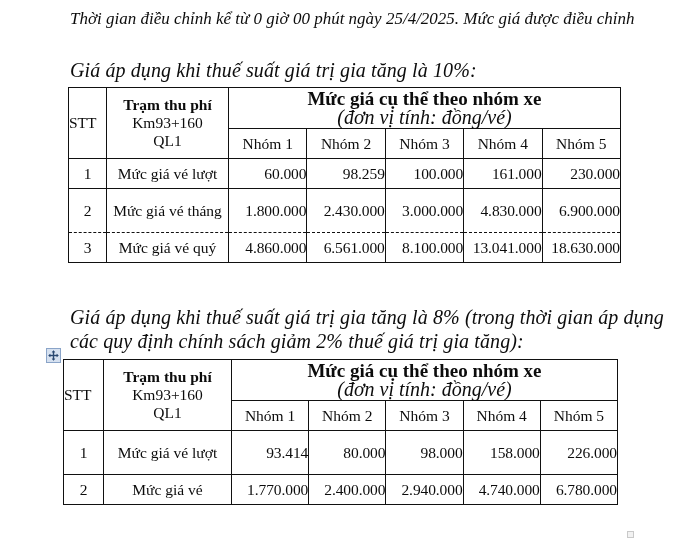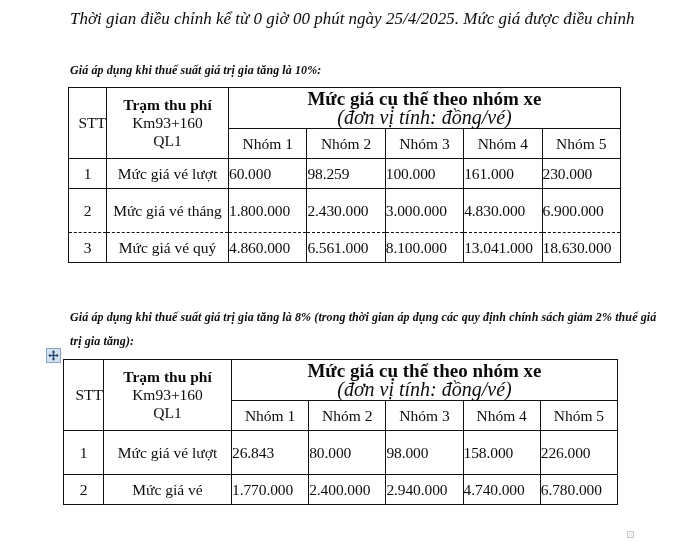--- a/index.html
+++ b/index.html
@@ -35,23 +35,23 @@
     text-align: left;
     font-style: italic;
   }
   .intro .line2 {
     display: block;
   }
 
   
   .heading {
     position: absolute;
-    font-weight: bold;
+    font-weight: normal;
     font-style: italic;
-    font-size: 12px;
+    font-size: 20px;
     line-height: 24px;
     letter-spacing: 0.1px;
   }
   #heading-1 {
     left: 70px;
     top: 58px;
     width: 560px;
   }
   #heading-2 {
     left: 70px;
@@ -91,21 +91,21 @@
 
   .c-stt    { width: 38px;  text-align: center; }
   .c-desc   { width: 122px; text-align: left; padding-left: 6px; }
   .c-group  { width: 78px;  text-align: center; }
   #table-2 .c-stt   { width: 40px; }
   #table-2 .c-desc  { width: 128px; }
   #table-2 .c-group { width: 77px; }
 
   .th-stt {
     font-weight: bold;
-    text-align: right;
+    text-align: left;
     vertical-align: middle;
     font-size: 15.5px;
   }
   .th-station {
     text-align: center;
     vertical-align: middle;
     line-height: 21px;
   }
   .th-station .st-name {
     font-weight: bold;
@@ -131,21 +131,21 @@
     display: block;
     font-size: 20px;
   }
   .th-group {
     font-weight: bold;
     text-align: center;
     font-size: 15.5px;
   }
 
   .cell-num {
-    text-align: left;
+    text-align: right;
     font-size: 15.5px;
     white-space: nowrap;
     letter-spacing: -0.1px;
   }
   .cell-idx { text-align: center; }
   .cell-desc { text-align: center; }
 
   
   #table-1 tr.dashed-top > td {
     border-top: 1px dashed #111;
@@ -274,21 +274,21 @@
         <td class="c-group th-group h-one">Nhóm 1</td>
         <td class="c-group th-group">Nhóm 2</td>
         <td class="c-group th-group">Nhóm 3</td>
         <td class="c-group th-group">Nhóm 4</td>
         <td class="c-group th-group">Nhóm 5</td>
       </tr>
 
       <tr class="h-two">
         <td class="c-stt cell-idx">1</td>
         <td class="c-desc cell-desc">Mức giá vé lượt</td>
-        <td class="c-group cell-num">26.843</td>
+        <td class="c-group cell-num">93.414</td>
         <td class="c-group cell-num">80.000</td>
         <td class="c-group cell-num">98.000</td>
         <td class="c-group cell-num">158.000</td>
         <td class="c-group cell-num">226.000</td>
       </tr>
 
       <tr class="h-one">
         <td class="c-stt cell-idx">2</td>
         <td class="c-desc cell-desc">Mức giá vé</td>
         <td class="c-group cell-num">1.770.000</td>

